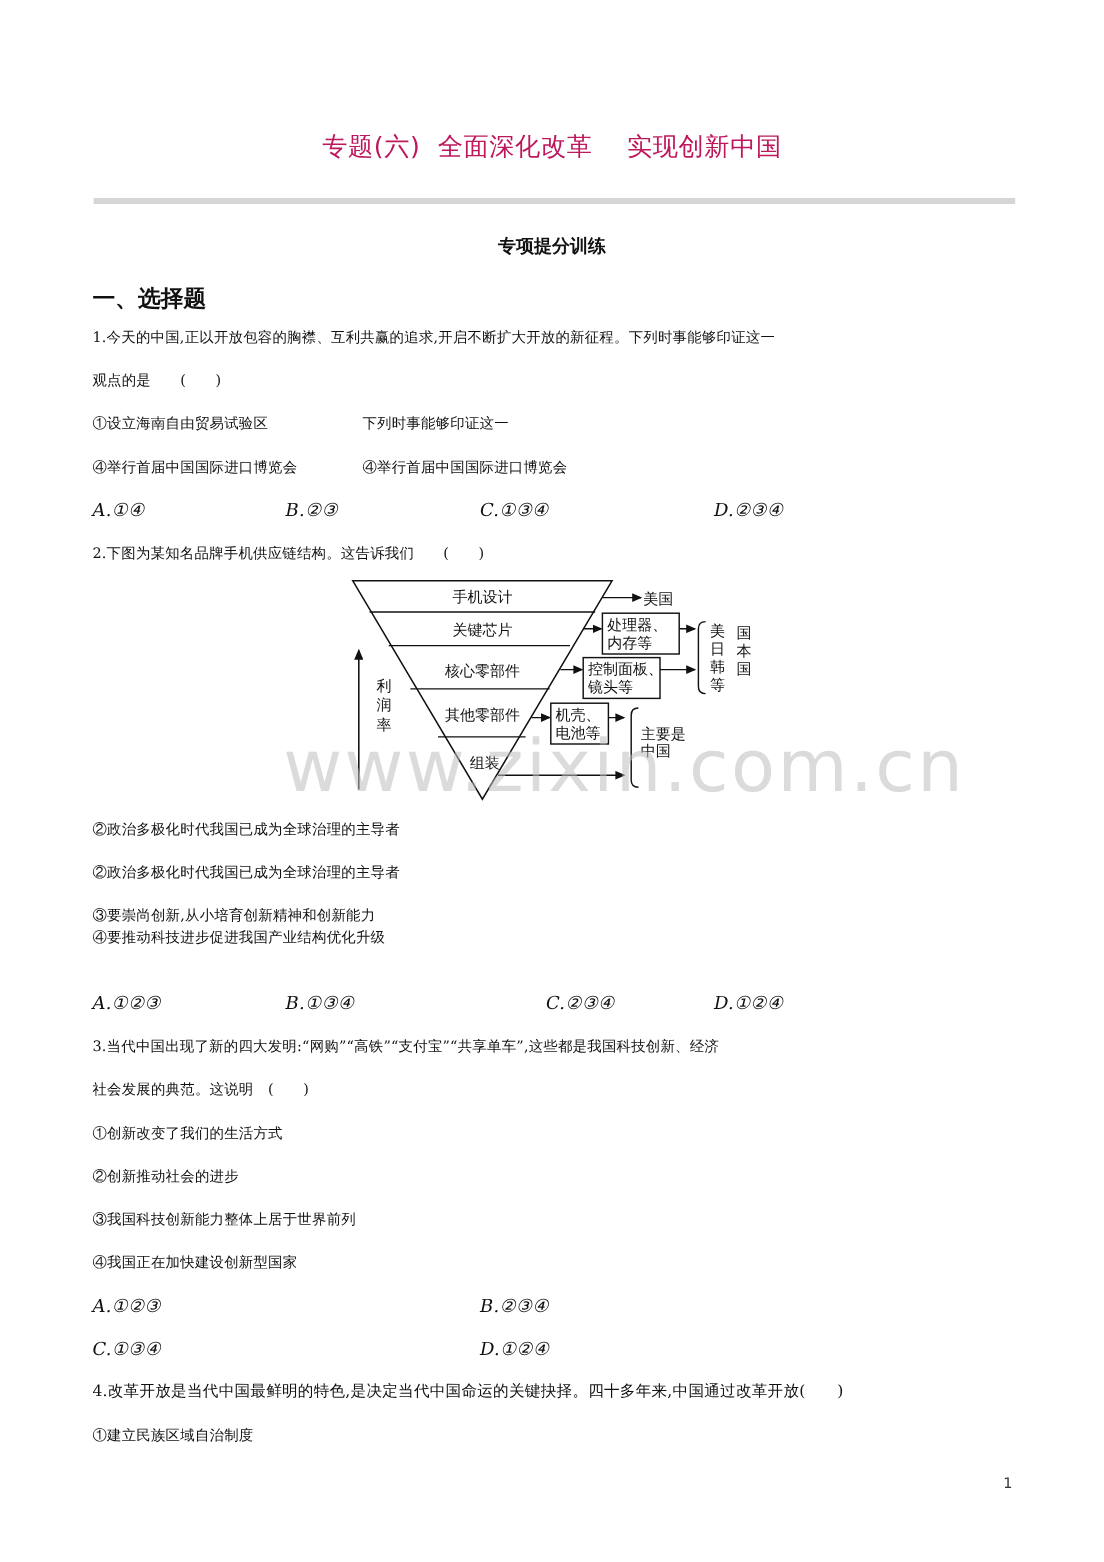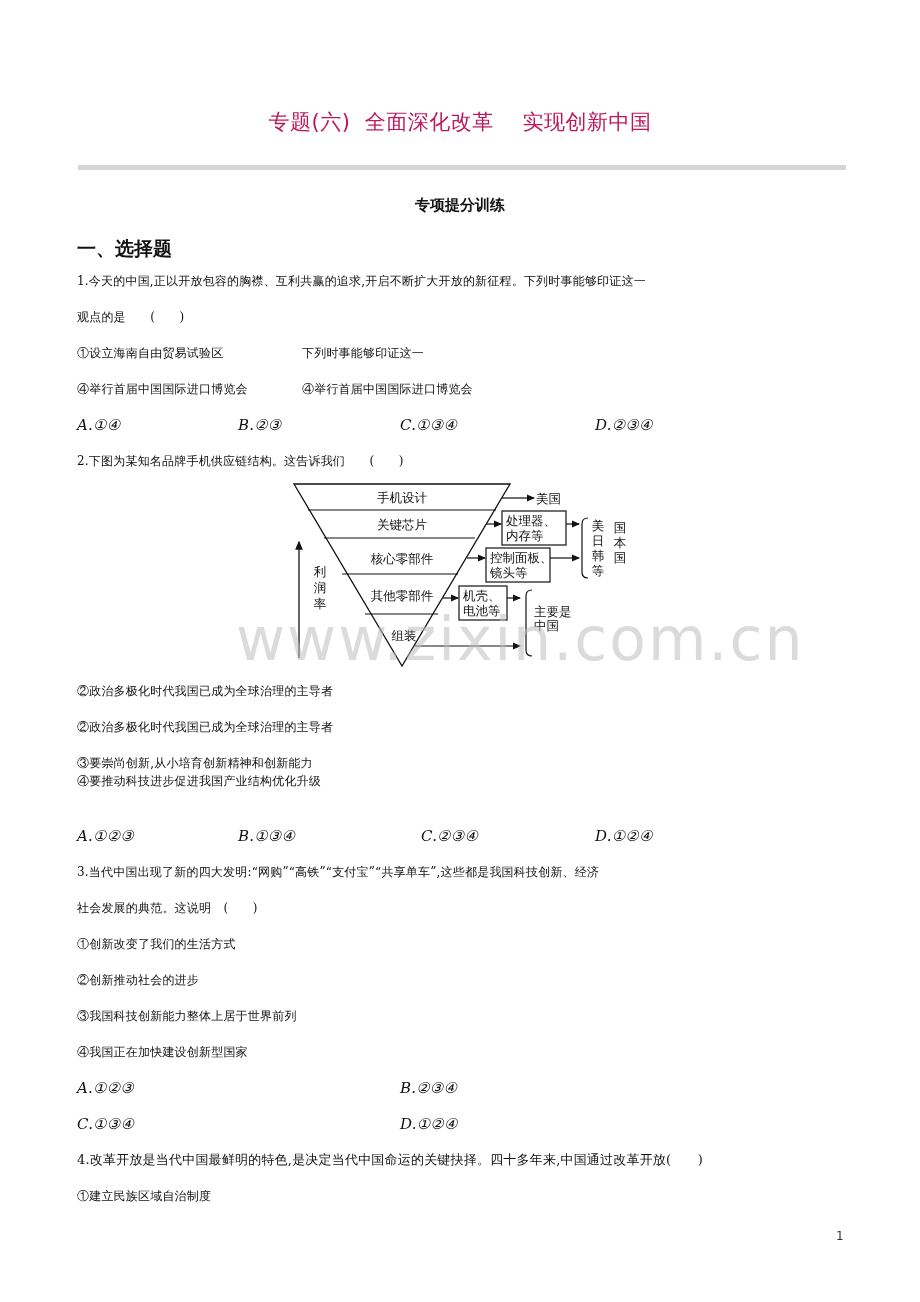--- a/index.html
+++ b/index.html
@@ -102,21 +102,21 @@
     <text x="254" y="152">中国</text>
   </svg>
 </div>
 
 <div class="abs line" style="top:681px">②政治多极化时代我国已成为全球治理的主导者</div>
 <div class="abs line" style="top:717px">②政治多极化时代我国已成为全球治理的主导者</div>
 <div class="abs line" style="top:753px">③要崇尚创新,从小培育创新精神和创新能力</div>
 <div class="abs line" style="top:771px">④要推动科技进步促进我国产业结构优化升级</div>
 <div class="abs line opt" style="top:826px">A.①②③</div>
 <div class="abs line opt" style="top:826px; left:238px">B.①③④</div>
-<div class="abs line opt" style="top:826px; left:421px">C.②③④</div>
+<div class="abs line opt" style="top:826px; left:455px">C.②③④</div>
 <div class="abs line opt" style="top:826px; left:595px">D.①②④</div>
 
 <div class="abs line" style="top:862px">3.当代中国出现了新的四大发明:“网购”“高铁”“支付宝”“共享单车”,这些都是我国科技创新、经济</div>
 <div class="abs line" style="top:898px">社会发展的典范。这说明　(　　)</div>
 <div class="abs line" style="top:934px">①创新改变了我们的生活方式</div>
 <div class="abs line" style="top:970px">②创新推动社会的进步</div>
 <div class="abs line" style="top:1006px">③我国科技创新能力整体上居于世界前列</div>
 <div class="abs line" style="top:1042px">④我国正在加快建设创新型国家</div>
 <div class="abs line opt" style="top:1078px">A.①②③</div>
 <div class="abs line opt" style="top:1078px; left:400px">B.②③④</div>

